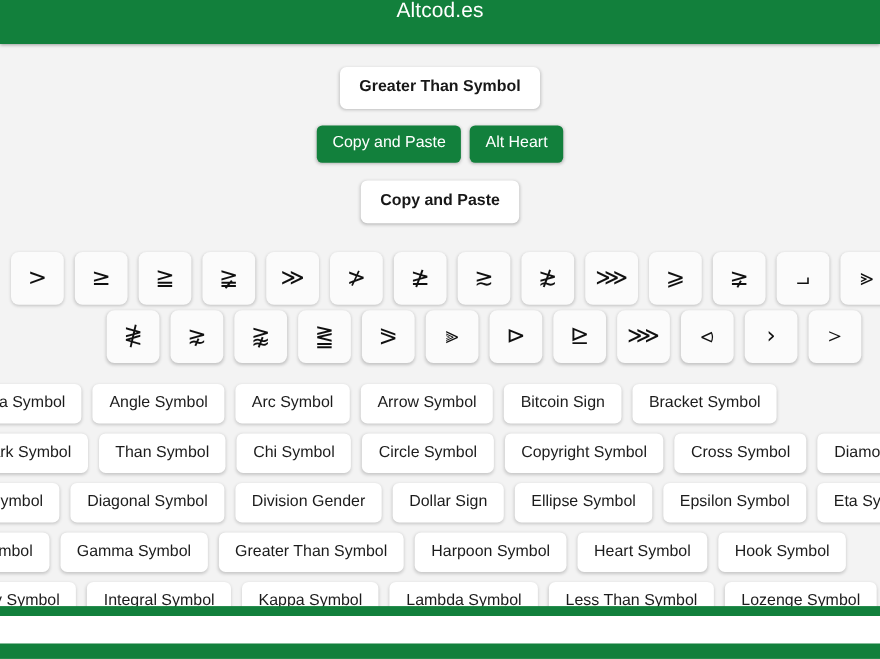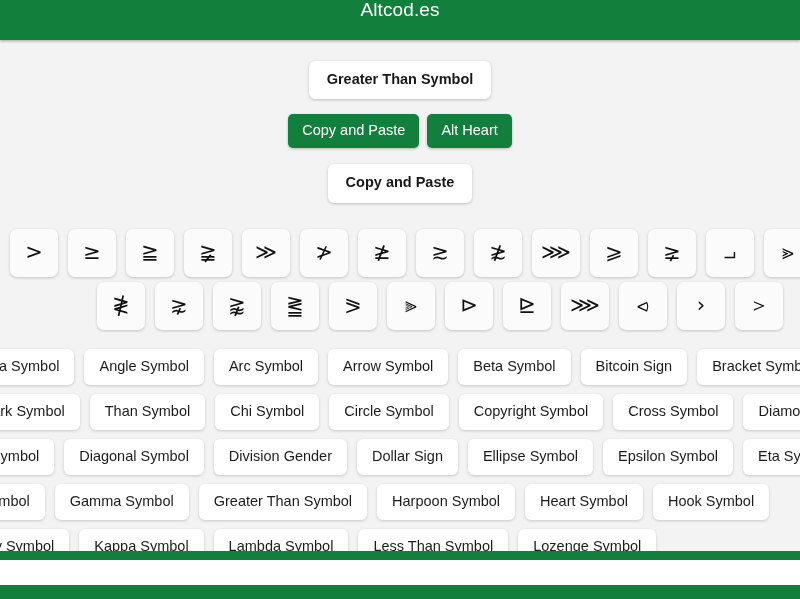--- a/index.html
+++ b/index.html
@@ -227,21 +227,20 @@
           <div class="symbol-btn">＞</div>
         </div>
     </div>
 
     <div class="link-section">
       <div class="link-row lr1" id="link-row-0">
           <div class="link-pill">Alpha Symbol</div>
           <div class="link-pill">Angle Symbol</div>
           <div class="link-pill">Arc Symbol</div>
           <div class="link-pill">Arrow Symbol</div>
-          <div class="link-pill">Beta Symbol</div>
           <div class="link-pill">Bitcoin Sign</div>
           <div class="link-pill">Bracket Symbol</div>
         </div>
       <div class="link-row lr2" id="link-row-1">
           <div class="link-pill">Check Mark Symbol</div>
           <div class="link-pill">Than Symbol</div>
           <div class="link-pill">Chi Symbol</div>
           <div class="link-pill">Circle Symbol</div>
           <div class="link-pill">Copyright Symbol</div>
           <div class="link-pill">Cross Symbol</div>
@@ -259,20 +258,21 @@
       <div class="link-row lr4" id="link-row-3">
           <div class="link-pill">Fraction Symbol</div>
           <div class="link-pill">Gamma Symbol</div>
           <div class="link-pill">Greater Than Symbol</div>
           <div class="link-pill">Harpoon Symbol</div>
           <div class="link-pill">Heart Symbol</div>
           <div class="link-pill">Hook Symbol</div>
         </div>
       <div class="link-row lr5" id="link-row-4">
           <div class="link-pill">Infinity Symbol</div>
+          <div class="link-pill">Integral Symbol</div>
           <div class="link-pill">Kappa Symbol</div>
           <div class="link-pill">Lambda Symbol</div>
           <div class="link-pill">Less Than Symbol</div>
           <div class="link-pill">Lozenge Symbol</div>
         </div>
     </div>
 
   </div>
 
   <div class="bar-green-top"></div>

